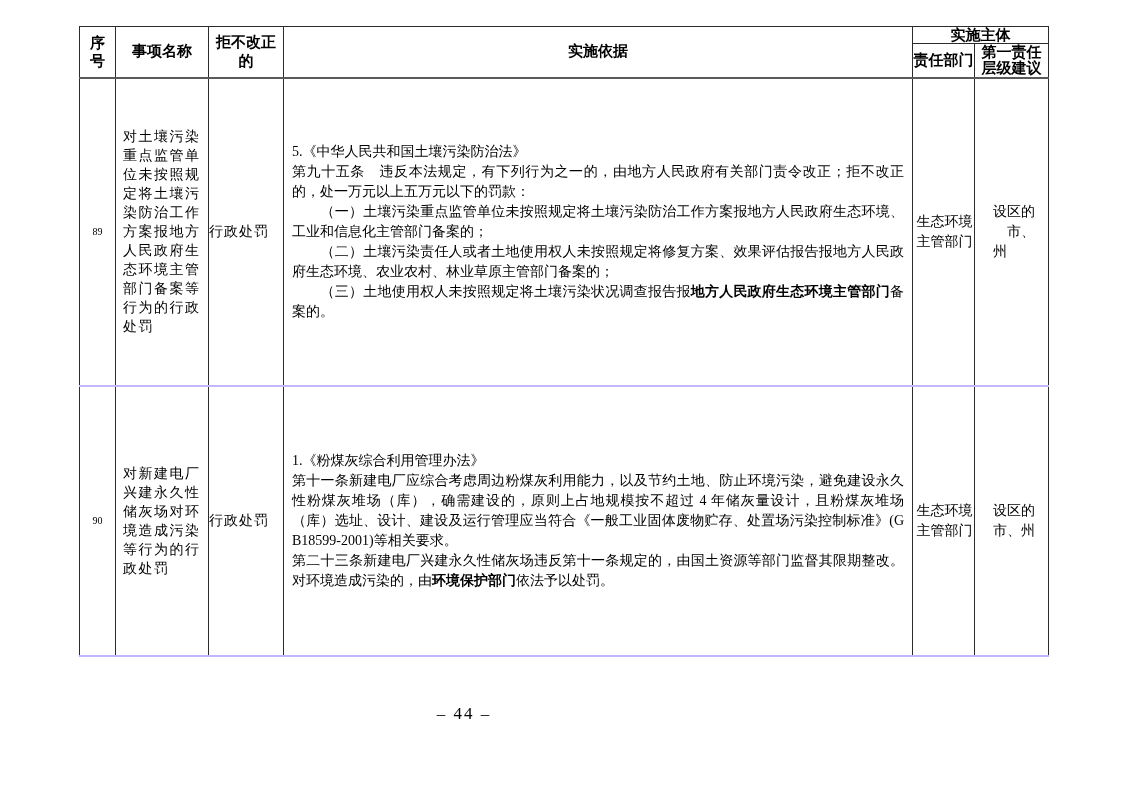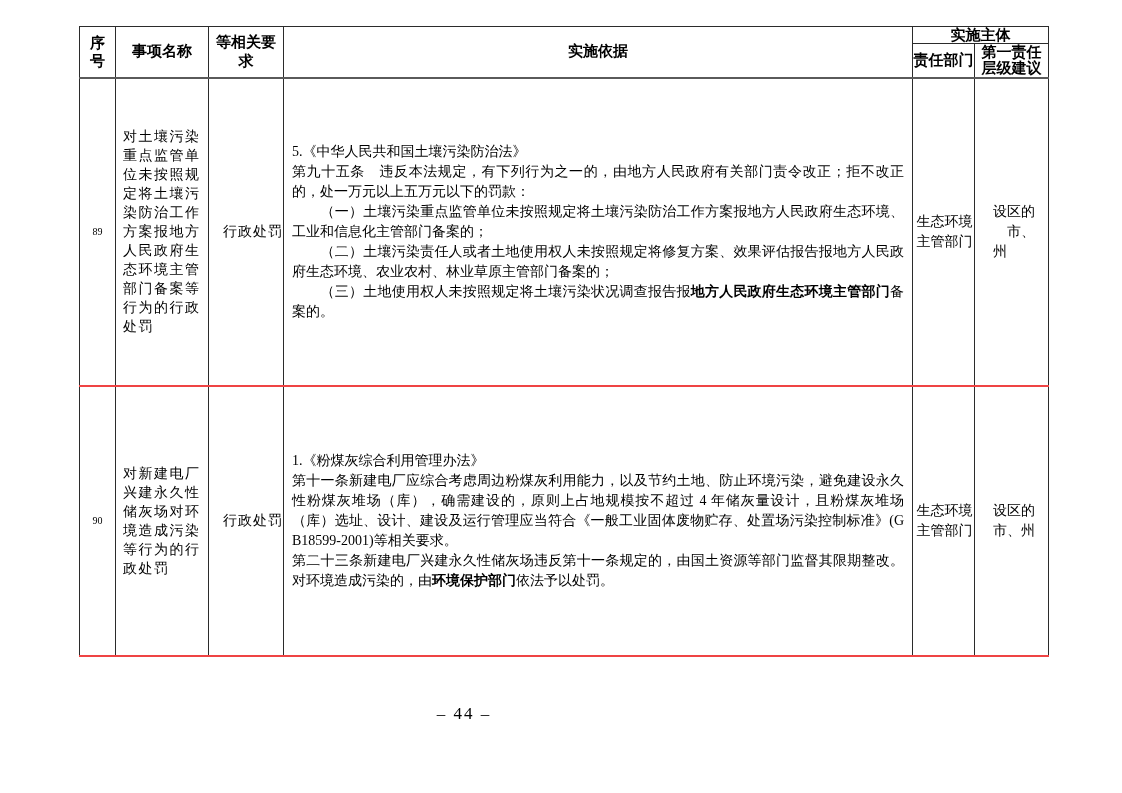--- a/index.html
+++ b/index.html
@@ -21,21 +21,21 @@
     table-layout: fixed;
   }
   .auth-table th, .auth-table td {
     border: 1px solid #2b2b2b;
     padding: 0;
     overflow: hidden;
   }
   
   .auth-table thead tr.sub-row th,
   .auth-table thead th.rs { border-bottom: 2px solid #5a5a5a; }
-  .auth-table tbody td { border-bottom: 2px solid #ef4444; }
+  .auth-table tbody td { border-bottom: 2px solid #c4b5fd; }
 
   .auth-table th {
     font-weight: bold;
     font-size: 15px;
     text-align: center;
     vertical-align: middle;
   }
   .auth-table tr.group-row { height: 17px; }
   .auth-table tr.group-row th.group { line-height: 16px; font-family: Liberation Serif, serif; }
   .auth-table tr.sub-row { height: 34px; }
@@ -49,21 +49,21 @@
   td { font-size: 14px; vertical-align: middle; }
   td.c-index { text-align: center; font-size: 10px; }
   td.c-name {
     padding: 0 7px;
     line-height: 19px;
     letter-spacing: 1.5px;
     text-align: left;
     word-break: break-all;
     line-break: anywhere;
   }
-  td.c-type { text-align: right; letter-spacing: 1px; }
+  td.c-type { text-align: left; letter-spacing: 1px; }
   td.c-basis { padding: 0 8px; }
   td.c-basis .para {
     text-align: justify;
     text-justify: inter-ideograph;
     line-height: 20px;
     word-break: break-all;
   }
   .seg-bold { font-weight: bold; margin-top: 28px; }
   td.c-dept { padding-left: 2px; line-height: 20px; white-space: pre-line; text-align: center; }
   td.c-level { padding-left: 18px; line-height: 20px; white-space: pre-line; text-align: left; }
@@ -89,21 +89,21 @@
       <col style="width:75px">
       <col style="width:629px">
       <col style="width:62px">
       <col style="width:74px">
     </colgroup>
     <thead>
       <tr class="group-row">
         <th rowspan="2" class="rs pre">序
 号</th>
         <th rowspan="2" class="rs">事项名称</th>
-        <th rowspan="2" class="rs">等相关要求</th>
+        <th rowspan="2" class="rs">拒不改正的</th>
         <th rowspan="2" class="rs">实施依据</th>
         <th colspan="2" class="group">实施主体</th>
       </tr>
       <tr class="sub-row">
         <th>责任部门</th>
         <th class="wrap2">第一责任层级建议</th>
       </tr>
     </thead>
     <tbody>
       <tr class="data-row-1">

